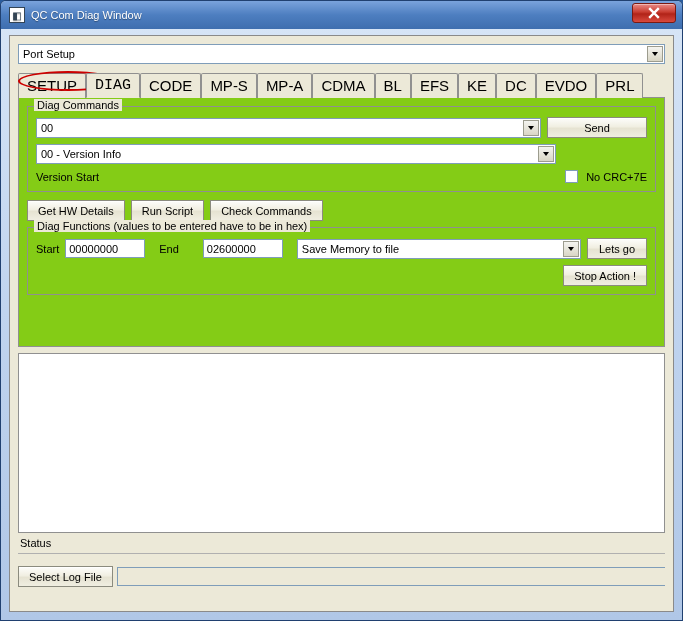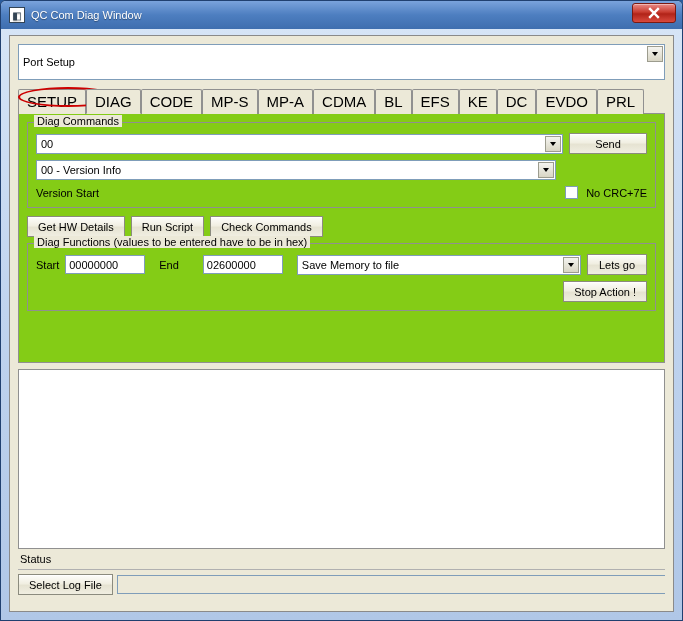--- a/index.html
+++ b/index.html
@@ -36,37 +36,37 @@
     color:#fff; font-weight:bold;
   }
   .close svg { width:12px;height:12px; }
   .client {
     position:absolute; left:8px; right:8px; top:34px; bottom:8px;
     background:#ece9d8; border:1px solid #8a8a8a;
     padding:8px 8px 4px 8px;
   }
   .port-row { display:flex; }
   .port-select {
-    flex:1; height:36px; border:1px solid #7f9db9; background:#fff;
+    flex:1; height:20px; border:1px solid #7f9db9; background:#fff;
     display:flex; align-items:center; padding:0 4px; position:relative;
     font-size:11px;
   }
   .dd-btn {
     width:16px; height:16px; position:absolute; right:1px; top:1px;
     background:linear-gradient(180deg,#f4f4f0,#d9d6c5);
     border:1px solid #9c9c8e; display:flex; align-items:center; justify-content:center;
   }
   .dd-btn svg { width:8px;height:8px; }
   .tabs { display:flex; margin-top:8px; position:relative; }
   .tab {
     background:#ece9d8; border:1px solid #909090; border-bottom:none;
     padding:3px 8px 3px 8px; margin-right:0px; font-size:15px;
     position:relative; top:1px; border-radius:2px 2px 0 0;
   }
-  .tab.active { background:#ece9d8; z-index:2; border-bottom:1px solid #ece9d8; }
+  .tab.active { background:#ece9d8; z-index:2; border-bottom:1px solid #ece9d8;font-family:Liberation Mono, monospace; }
   .tab-panel {
     border:1px solid #909090; padding:8px; background:#84cc16;
     min-height:250px;
   }
   .group {
     border:1px solid #909090; padding:10px 8px 8px 8px; margin-bottom:8px; position:relative;
   }
   .group legend, .group-title {
     position:absolute; top:-8px; left:6px; background:#ece9d8; padding:0 3px; font-size:11px;
   }
@@ -75,34 +75,34 @@
     flex:1; height:20px; border:1px solid #7f9db9; background:#fff;
     display:flex; align-items:center; padding:0 4px; position:relative;
     font-size:11px;
   }
   .btn {
     background:linear-gradient(180deg,#fdfdfb,#f1efe2 45%,#e6e3d2 55%,#f0eee1);
     border:1px solid #8b8b7e; padding:2px 10px; font-size:11px; min-height:21px;
     display:flex;align-items:center;justify-content:center;
     box-shadow:inset 0 1px 0 #fff;
   }
-  .btn.wide { width:78px; }
+  .btn.wide { width:100px; }
   .txt-input {
     height:19px; border:1px solid #7f9db9; background:#fff; padding:2px 3px;
     font-size:11px; font-family:inherit;
   }
   .chk { display:flex; align-items:center; gap:8px; }
   .chk-box { width:13px;height:13px;border:1px solid #7f9db9;background:#fff; }
   .output {
     border:1px solid #909090; background:#fff; height:180px; margin-top:6px;
   }
   .status { padding:4px 2px 2px 2px; font-size:11px; }
   .bottom {
     display:flex; align-items:center; gap:4px; margin-top:2px;
-    border-top:1px solid #b0b0b0; padding-top:4px;
+    border-top:1px solid #b0b0b0; padding-top:12px;
   }
   .logpath {
     flex:1; height:19px; border:1px solid #7f9db9; border-right:none; border-top:1px solid #7f9db9;
     background:#ece9d8;
   }
   .highlight-ellipse {
     position:absolute;
     border:2px solid #c00;
     border-radius:50%;
     width:100px; height:20px;

